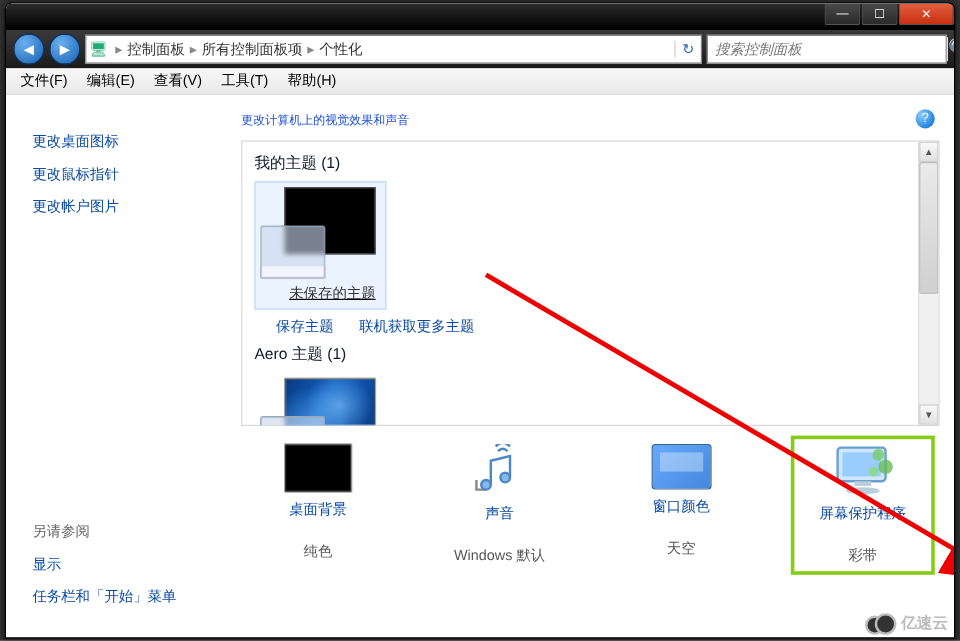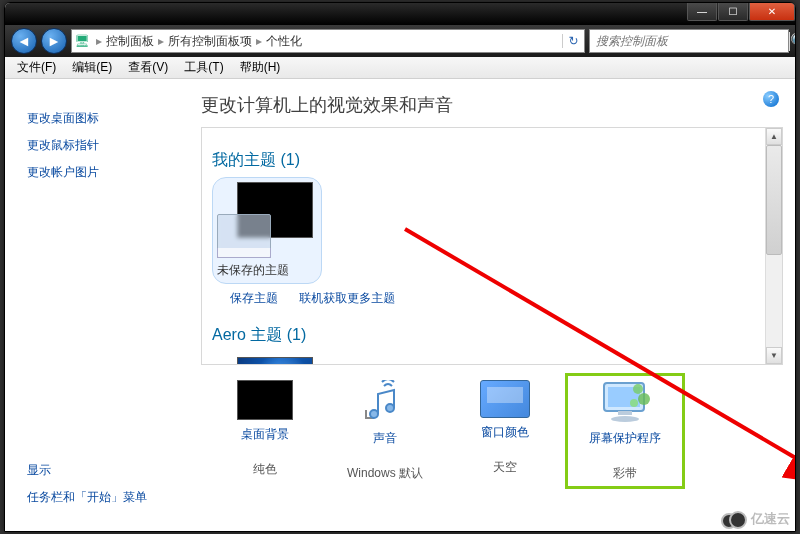--- a/index.html
+++ b/index.html
@@ -21,42 +21,42 @@
   .searchbox input { flex:1; border:none; outline:none; font-size:12px; padding:0 6px; color:#888; font-style:italic;}
   .searchbox .sbtn { width:24px; text-align:center; color:#555; border-left:1px solid #ddd;}
   .menubar { height:22px; background:linear-gradient(#f7f7f7,#e9e9e9); border-bottom:1px solid #d0d0d0; display:flex; align-items:center; padding:0 6px; font-size:12px; gap:4px;}
   .menubar span { padding:2px 6px;}
   .content { display:flex; height:calc(100% - 76px); }
   .sidebar { width:190px; padding:16px 10px 10px 22px; font-size:12px; display:flex; flex-direction:column; background:#fff;}
   .sidebar a { color:#0a4aa0; text-decoration:none; display:block; padding:5px 0;}
   .sidebar .seealso { margin-top:auto; padding-bottom:10px;}
   .sidebar .sa-h { color:#666; padding:5px 0;}
   .main { flex:1; padding:14px 12px 6px 6px; position:relative; background:#fff;}
-  .main h1 { font-size:18px; color:#404040; font-weight:normal; margin-bottom:10px;}
+  .main h1 { font-size:10px; color:#1d4ed8; font-weight:normal; margin-bottom:10px;}
   .desc { font-size:12px; color:#333; margin-bottom:10px;}
   .help { position:absolute; right:16px; top:12px; width:16px; height:16px; border-radius:50%; background:radial-gradient(circle at 30% 30%,#8cf,#06c); color:#fff; font-size:11px; display:flex; align-items:center; justify-content:center;}
   .themesbox { border:1px solid #d8d8d8; height:238px; overflow:hidden; position:relative; padding:8px 10px;}
   .themesbox .scroll { position:absolute; right:0; top:0; bottom:0; width:17px; background:#f0f0f0; border-left:1px solid #ddd;}
   .themesbox .scroll .arr { height:17px; background:linear-gradient(#fafafa,#e0e0e0); border:1px solid #ccc; font-size:8px; text-align:center; line-height:15px; color:#555;}
   .themesbox .scroll .track { position:absolute; top:17px; bottom:17px; left:0; right:0;}
   .themesbox .scroll .thumb { position:absolute; top:0; height:110px; left:0; right:0; background:linear-gradient(#eaeaea,#d0d0d0); border:1px solid #bbb; border-radius:2px;}
   .themesbox .scroll .arr.dn { position:absolute; bottom:0; left:0; right:0;}
-  .grouplbl { font-size:16px; color:#0369a1; margin:14px 0 6px 0;}
-  .thumbwrap { display:inline-block; text-align:left; padding:4px 8px 4px 4px; border:1px solid transparent; border-radius:14px;}
+  .grouplbl { font-size:13px; color:#0f172a; margin:1px 0 6px 0;}
+  .thumbwrap { display:inline-block; text-align:right; padding:4px 8px 4px 4px; border:1px solid transparent; border-radius:0;text-decoration:underline;}
   .thumbwrap.sel { background:#eaf3ff; border:1px solid #bcd8f5;}
   .tthumb { width:96px; height:76px; position:relative;}
   .tthumb .back { position:absolute; right:0; top:0; width:76px; height:56px; background:#000; border:1px solid #555;}
   .tthumb .front { position:absolute; left:0; bottom:0; width:54px; height:44px; background:rgba(200,215,235,.6); border:1px solid #9ab; border-radius:2px; backdrop-filter:blur(2px);}
   .tthumb .frontbar { position:absolute; left:0; bottom:0; width:54px; height:10px; background:rgba(255,255,255,.7); border:1px solid #aac; border-top:none;}
   .tthumb.aero .back { background:linear-gradient(120deg,#0a3a80,#1060c0 40%,#0a3a80); }
   .tthumb.aero .back::after{content:""; position:absolute; inset:0; background:radial-gradient(circle at 60% 40%, rgba(120,190,255,.7), transparent 50%), radial-gradient(circle at 30% 70%, rgba(100,180,255,.5), transparent 50%);}
   .tname { font-size:12px; color:#333; margin-top:4px;}
   .themeactions { text-align:left; font-size:12px; padding:6px 16px 4px 0;}
   .themeactions a { color:#0a4aa0; text-decoration:none; margin-left:18px;}
-  .bottomrow { display:flex; justify-content:flex-start; margin-top:8px; padding:0 4px;}
+  .bottomrow { display:flex; justify-content:space-between; margin-top:8px; padding:0 4px;}
   .bitem { width:120px; text-align:center; font-size:12px; padding:4px 2px; border:3px solid transparent;}
   .bitem.hl { border:3px solid #84cc16;}
   .bicon { width:56px; height:44px; margin:0 auto 6px auto; position:relative;}
   .bicon.bg { background:#000; border:1px solid #555; width:56px; height:40px;}
   .bicon.winclr { background:linear-gradient(135deg,#6af,#48d); border:1px solid #369; width:50px; height:38px; border-radius:3px;}
   .bicon.winclr::before{content:""; position:absolute; left:6px; right:6px; top:6px; bottom:14px; background:rgba(255,255,255,.35);}
   .bicon.sound { display:flex; align-items:center; justify-content:center;}
   .bicon.sound svg { width:50px; height:44px;}
   .bicon.ss { display:flex; align-items:center; justify-content:center;}
   .bicon.ss svg { width:54px; height:46px;}
@@ -106,20 +106,21 @@
     <span>帮助(H)</span>
   </div>
 
   <div class="content">
     <div class="sidebar">
       <div style="height:10px"></div>
       <a>更改桌面图标</a>
       <a>更改鼠标指针</a>
       <a>更改帐户图片</a>
       <div class="seealso">
+        <div class="sa-h">另请参阅</div>
         <a>显示</a>
         <a>任务栏和「开始」菜单</a>
       </div>
     </div>
 
     <div class="main">
       <div class="help">?</div>
       <h1>更改计算机上的视觉效果和声音</h1>
 
       <div class="themesbox">

